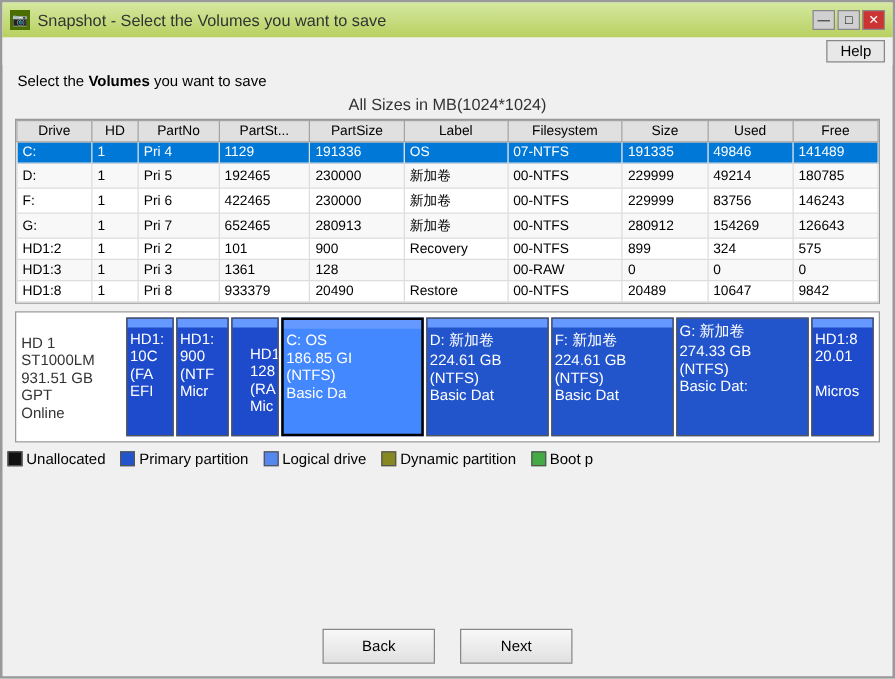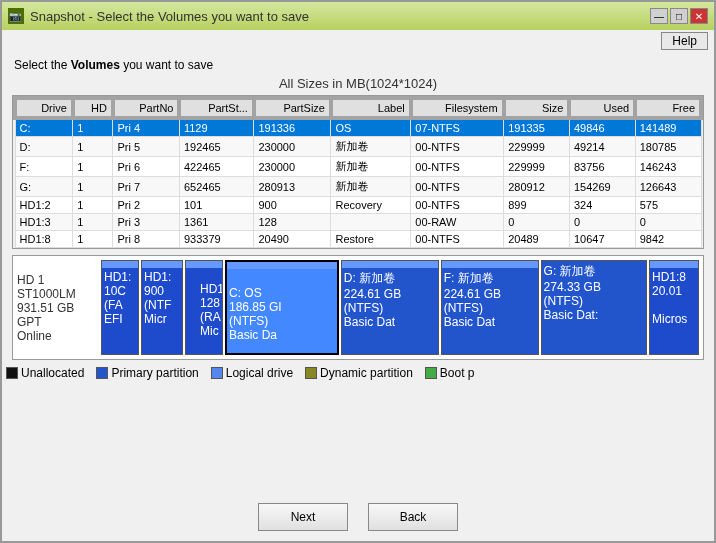--- a/index.html
+++ b/index.html
@@ -114,23 +114,23 @@
     table {
       width: 100%;
       border-collapse: collapse;
     }
 
     thead tr {
       background: #e0e0e0;
     }
 
     thead th {
-      border: 4px solid #a3a3a3;
+      border: 1px solid #a3a3a3;
       padding: 2px 4px;
-      text-align: right;
+      text-align: center;
       font-weight: normal;
       font-size: 11px;
       white-space: nowrap;
     }
 
     tbody tr {
       background: white;
     }
 
     tbody tr:nth-child(even) {
@@ -361,21 +361,21 @@
         <div style="flex: 0 0 42px; border: 1px solid rgb(85, 85, 85); display: flex; flex-direction: column; background: rgb(30, 74, 204); color: white; font-size: 9px; overflow: hidden; cursor: pointer; min-width: 20px;">
           <div style="height: 7px; background: rgb(102, 153, 255);"></div>
           <div style="padding: 2px; flex: 1 1 0%;">HD1:<br>900<br>(NTF<br>Micr</div>
         </div>
         <div style="flex: 0 0 38px; border: 1px solid rgb(85, 85, 85); display: flex; flex-direction: column; background: rgb(30, 74, 204); color: white; font-size: 9px; overflow: hidden; cursor: pointer; min-width: 20px;">
           <div style="height: 7px; background: rgb(102, 153, 255);"></div>
           <div style="padding: 14px; flex: 1 1 0%;">HD1<br>128<br>(RA<br>Mic</div>
         </div>
         <div style="flex: 2 0 90px; border: 2px solid rgb(0, 0, 0); display: flex; flex-direction: column; background: rgb(68, 136, 255); color: white; font-size: 9px; overflow: hidden; cursor: pointer; min-width: 20px;">
           <div style="height: 7px; background: rgb(102, 153, 255);"></div>
-          <div style="padding: 2px; flex: 1 1 0%; margin-top: 15px;">C: OS<br>186.85 GI<br>(NTFS)<br>Basic Da</div>
+          <div style="padding: 2px; flex: 1 1 0%;">C: OS<br>186.85 GI<br>(NTFS)<br>Basic Da</div>
         </div>
         <div style="flex: 1.5 0 80px; border: 1px solid rgb(85, 85, 85); display: flex; flex-direction: column; background: rgb(34, 85, 204); color: white; font-size: 9px; overflow: hidden; cursor: pointer; min-width: 20px;">
           <div style="height: 7px; background: rgb(102, 153, 255);"></div>
           <div style="padding: 2px; flex: 1 1 0%;">D: 新加卷<br>224.61 GB<br>(NTFS)<br>Basic Dat</div>
         </div>
         <div style="flex: 1.5 0 80px; border: 1px solid rgb(85, 85, 85); display: flex; flex-direction: column; background: rgb(34, 85, 204); color: white; font-size: 9px; overflow: hidden; cursor: pointer; min-width: 20px;">
           <div style="height: 7px; background: rgb(102, 153, 255);"></div>
           <div style="padding: 2px; flex: 1 1 0%;">F: 新加卷<br>224.61 GB<br>(NTFS)<br>Basic Dat</div>
         </div>
         <div style="flex: 1.8 0 85px; border: 1px solid rgb(85, 85, 85); display: flex; background: rgb(34, 85, 204); color: white; font-size: 9px; overflow: hidden; cursor: pointer; min-width: 20px;">
@@ -406,16 +406,16 @@
       <div class="legend-box" style="background:#888822;"></div>
       <span>Dynamic partition</span>
     </div>
     <div class="legend-item">
       <div class="legend-box" style="background:#44aa44;"></div>
       <span>Boot p</span>
     </div>
   </div>
 
   <div class="buttons-section">
+    <button class="action-btn">Back</button>
     <button class="action-btn">Next</button>
-    <button class="action-btn">Back</button>
   </div>
 </div>
 
 </body></html>

